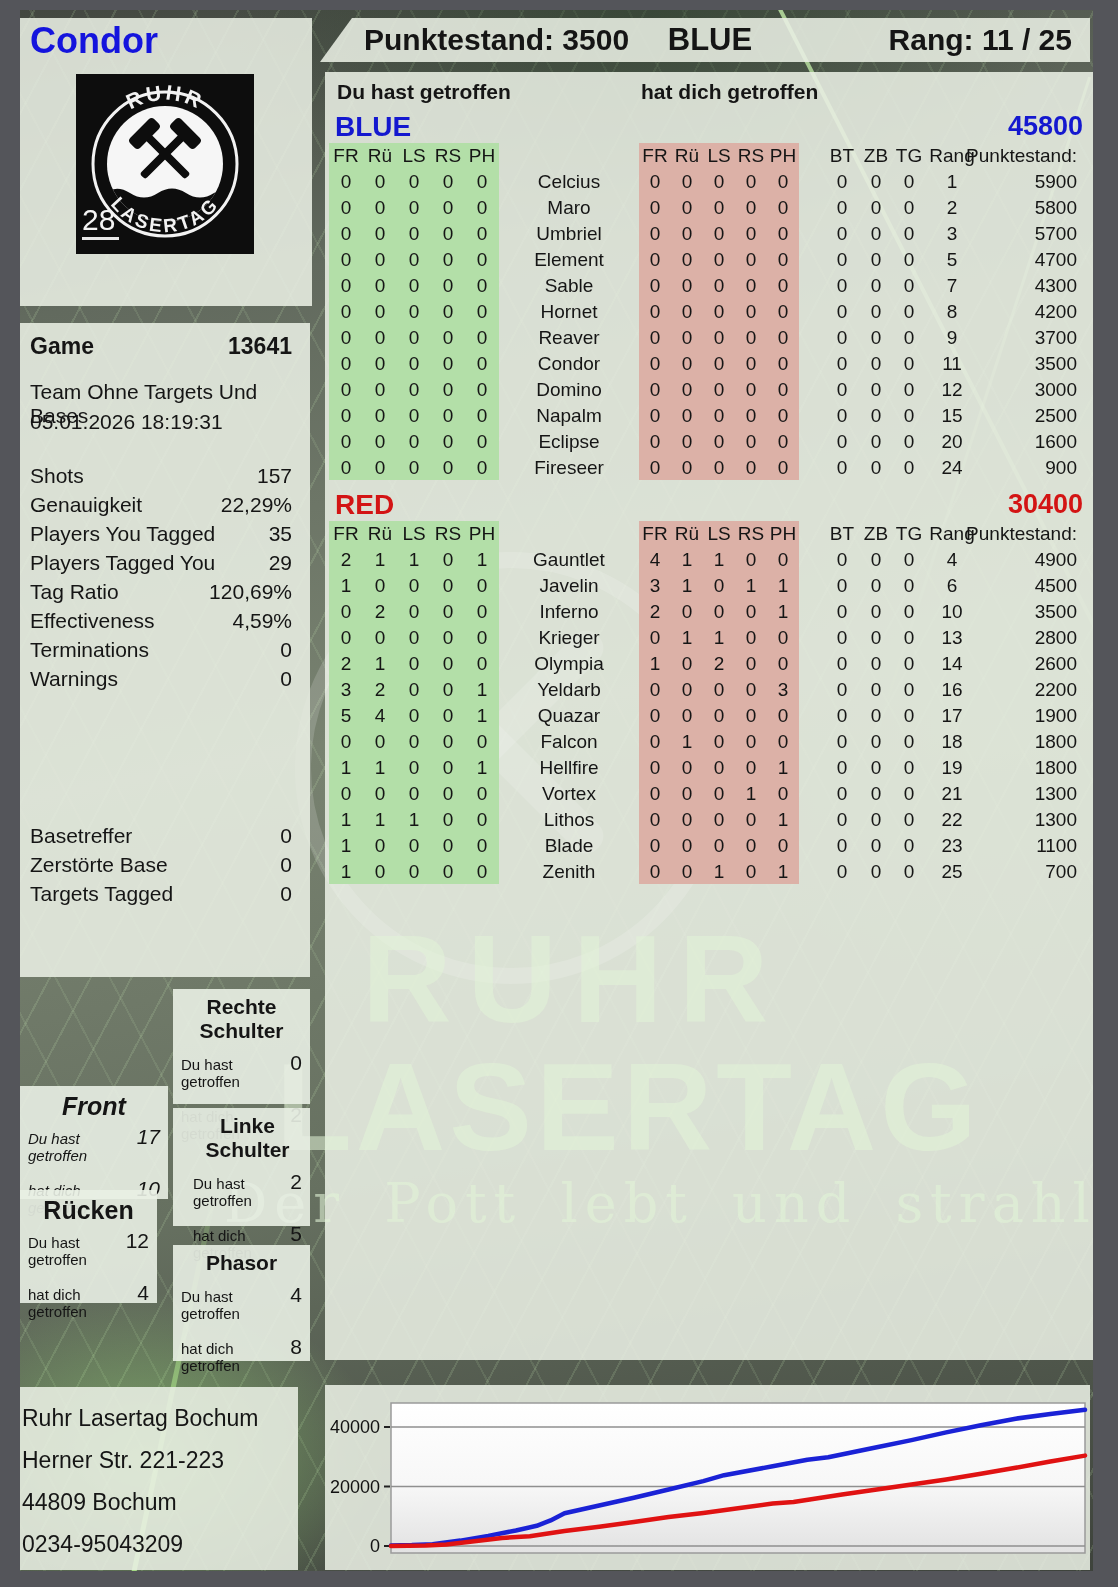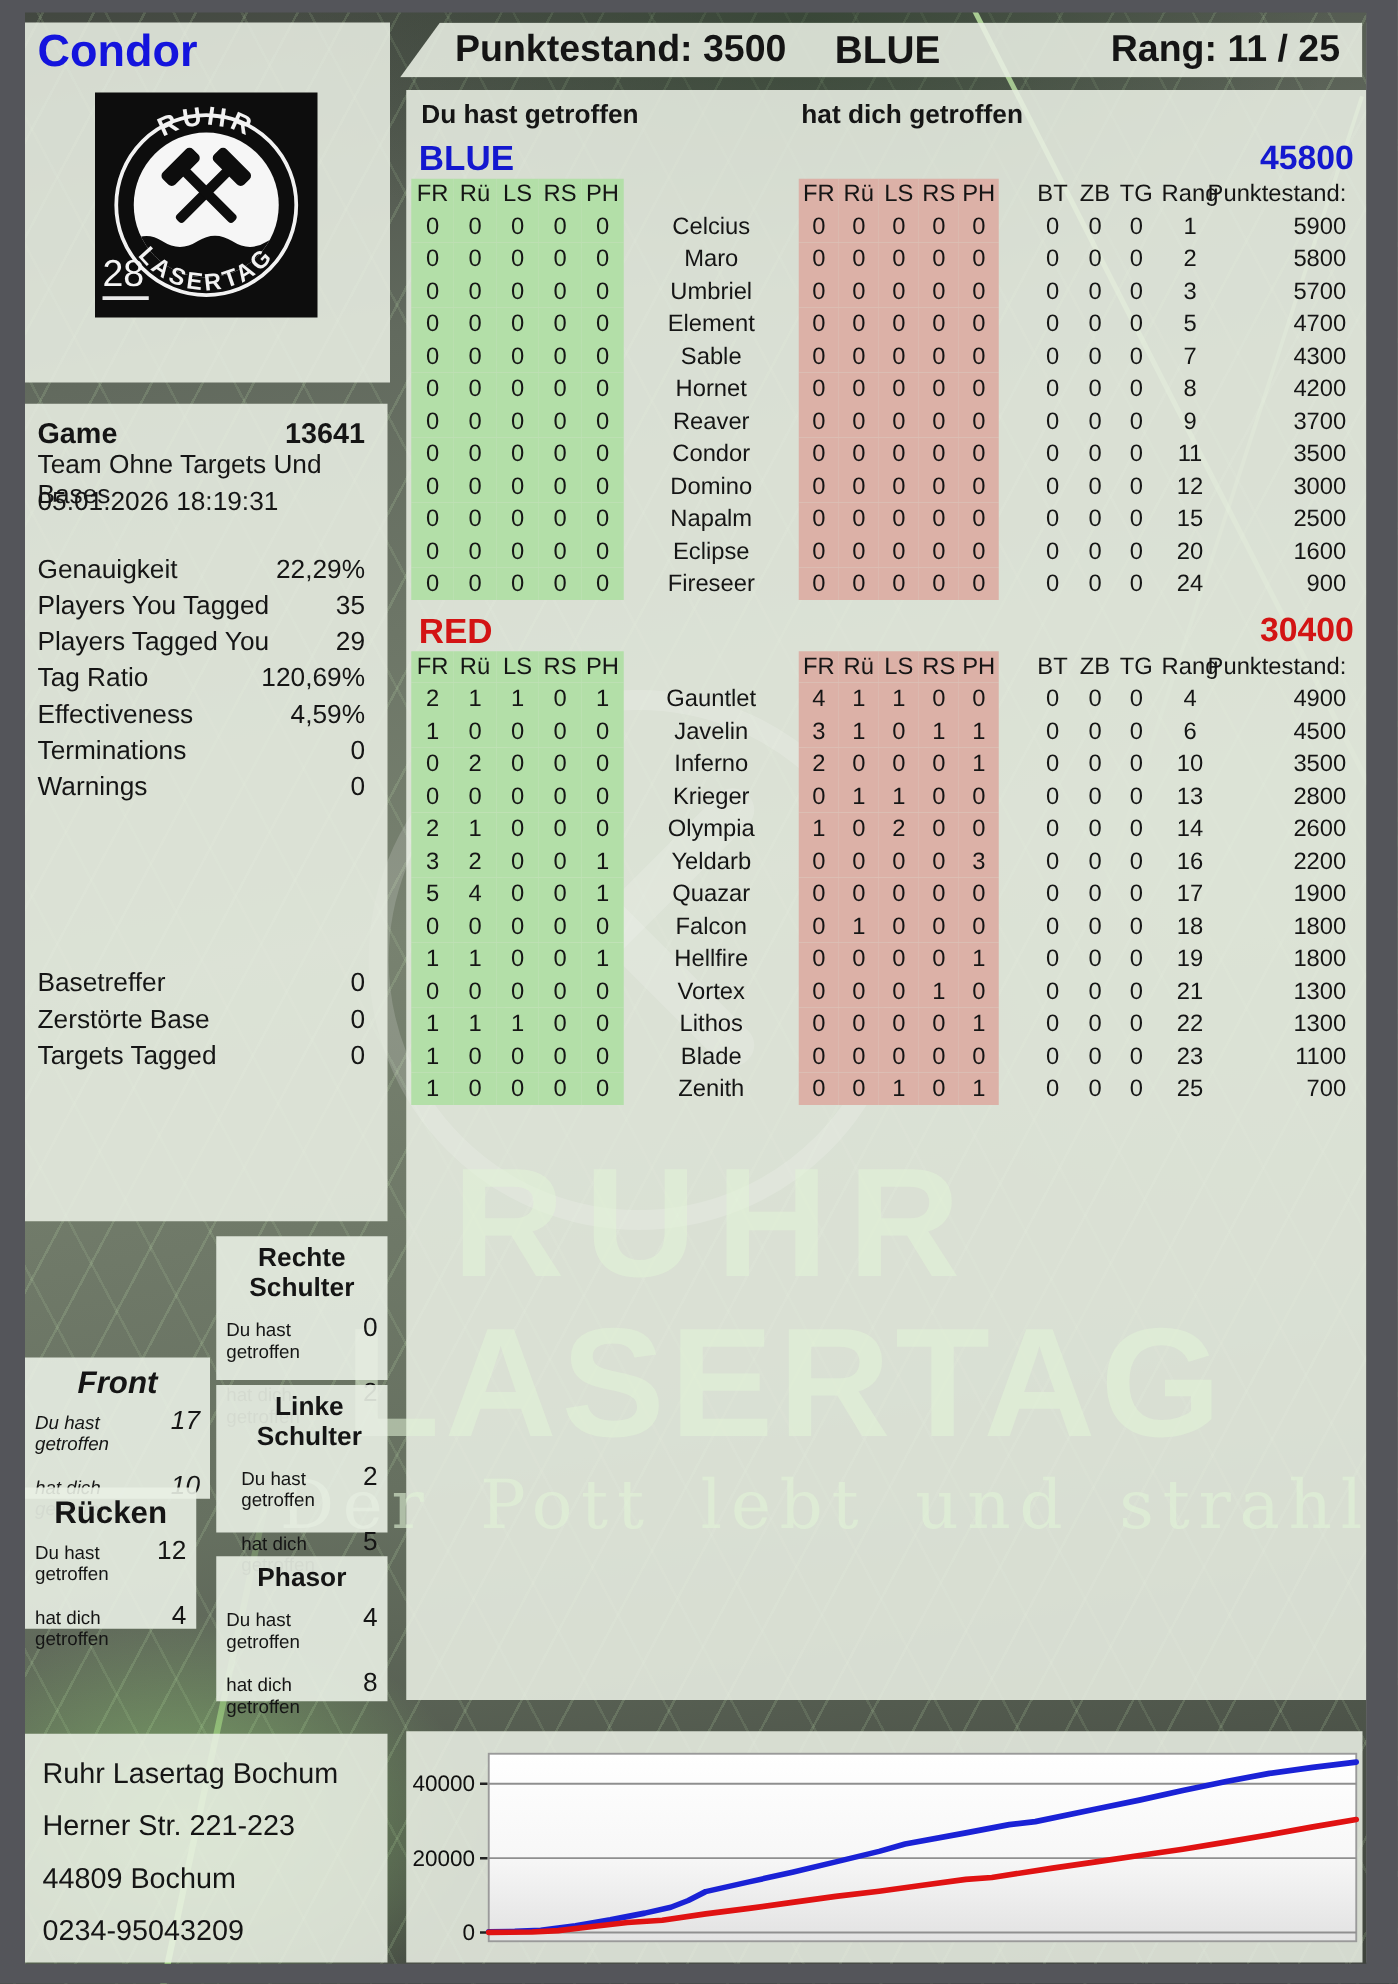--- a/index.html
+++ b/index.html
@@ -63,21 +63,21 @@
   .srow.hdr .cell{height:25px;}
   .cell.g{background:#b3dfa8;}
   .cell.r{background:#dcb1a7;}
   .cell.pk{justify-content:flex-end;padding-right:2px;}
 
   
   .info-panel{left:20px;top:323px;width:290px;height:654px;padding:10px 18px 0 10px;}
   .kv{display:flex;justify-content:space-between;align-items:baseline;}
   .kv .k{font-size:21px;}
   .kv .v{font-size:21px;}
-  .kv.big{margin-bottom:0;}
+  .kv.big{margin-bottom:20px;}
   .kv.big .k,.kv.big .v{font-size:23px;font-weight:bold;}
   .info-line{font-size:21px;height:30px;}
   .sec-title{font-size:23px;font-weight:bold;height:32px;margin-top:4px;}
   .kv-rows .kv{height:29px;}
   .spacer1{height:24px;}
   .spacer2{height:128px;}
 
   
   .zone-box{position:absolute;background:rgba(233,239,228,0.9);z-index:4;box-sizing:border-box;padding:6px 8px 0 8px;}
   .zone-title{text-align:center;font-weight:bold;}
@@ -93,21 +93,21 @@
   .zb-front .zone-title,.zb-ruecken .zone-title{font-size:25px;margin-bottom:4px;}
   .zone-row{margin-bottom:13px;}
 
   
   .wm{position:absolute;z-index:3;color:rgba(225,244,215,0.55);pointer-events:none;white-space:nowrap;}
   .wm.w1{left:362px;top:908px;font-size:124px;font-weight:bold;letter-spacing:16px;}
   .wm.w2{left:276px;top:1036px;font-size:124px;font-weight:bold;letter-spacing:4px;}
   .wm.w3{left:224px;top:1172px;font-size:54px;font-family:"DejaVu Serif",serif;letter-spacing:7px;word-spacing:14px;color:rgba(225,244,215,0.6);}
 
   
-  .address-panel{left:20px;top:1387px;width:290px;height:183px;padding:10px 12px 0 14px;}
+  .address-panel{left:8px;top:1387px;width:290px;height:183px;padding:10px 12px 0 14px;}
   .addr-line{font-size:23px;line-height:42px;}
 
   
   .chart-panel{left:325px;top:1385px;width:765px;height:185px;}
   .chart-panel svg{position:absolute;left:0;top:0;}
 </style>
 </head>
 <body>
 
 <div class="page">
@@ -699,20 +699,24 @@
   <div class="panel info-panel">
     <div class="kv big">
       <span class="k">Game</span>
       <span class="v">13641</span>
     </div>
     <div class="info-line">Team Ohne Targets Und Bases</div>
     <div class="info-line">05.01.2026 18:19:31</div>
     <div class="spacer1"></div>
     <div class="kv-rows" id="stats-rows">
         <div class="kv">
+          <span class="k">Shots</span>
+          <span class="v">157</span>
+        </div>
+        <div class="kv">
           <span class="k">Genauigkeit</span>
           <span class="v">22,29%</span>
         </div>
         <div class="kv">
           <span class="k">Players You Tagged</span>
           <span class="v">35</span>
         </div>
         <div class="kv">
           <span class="k">Players Tagged You</span>
           <span class="v">29</span>

